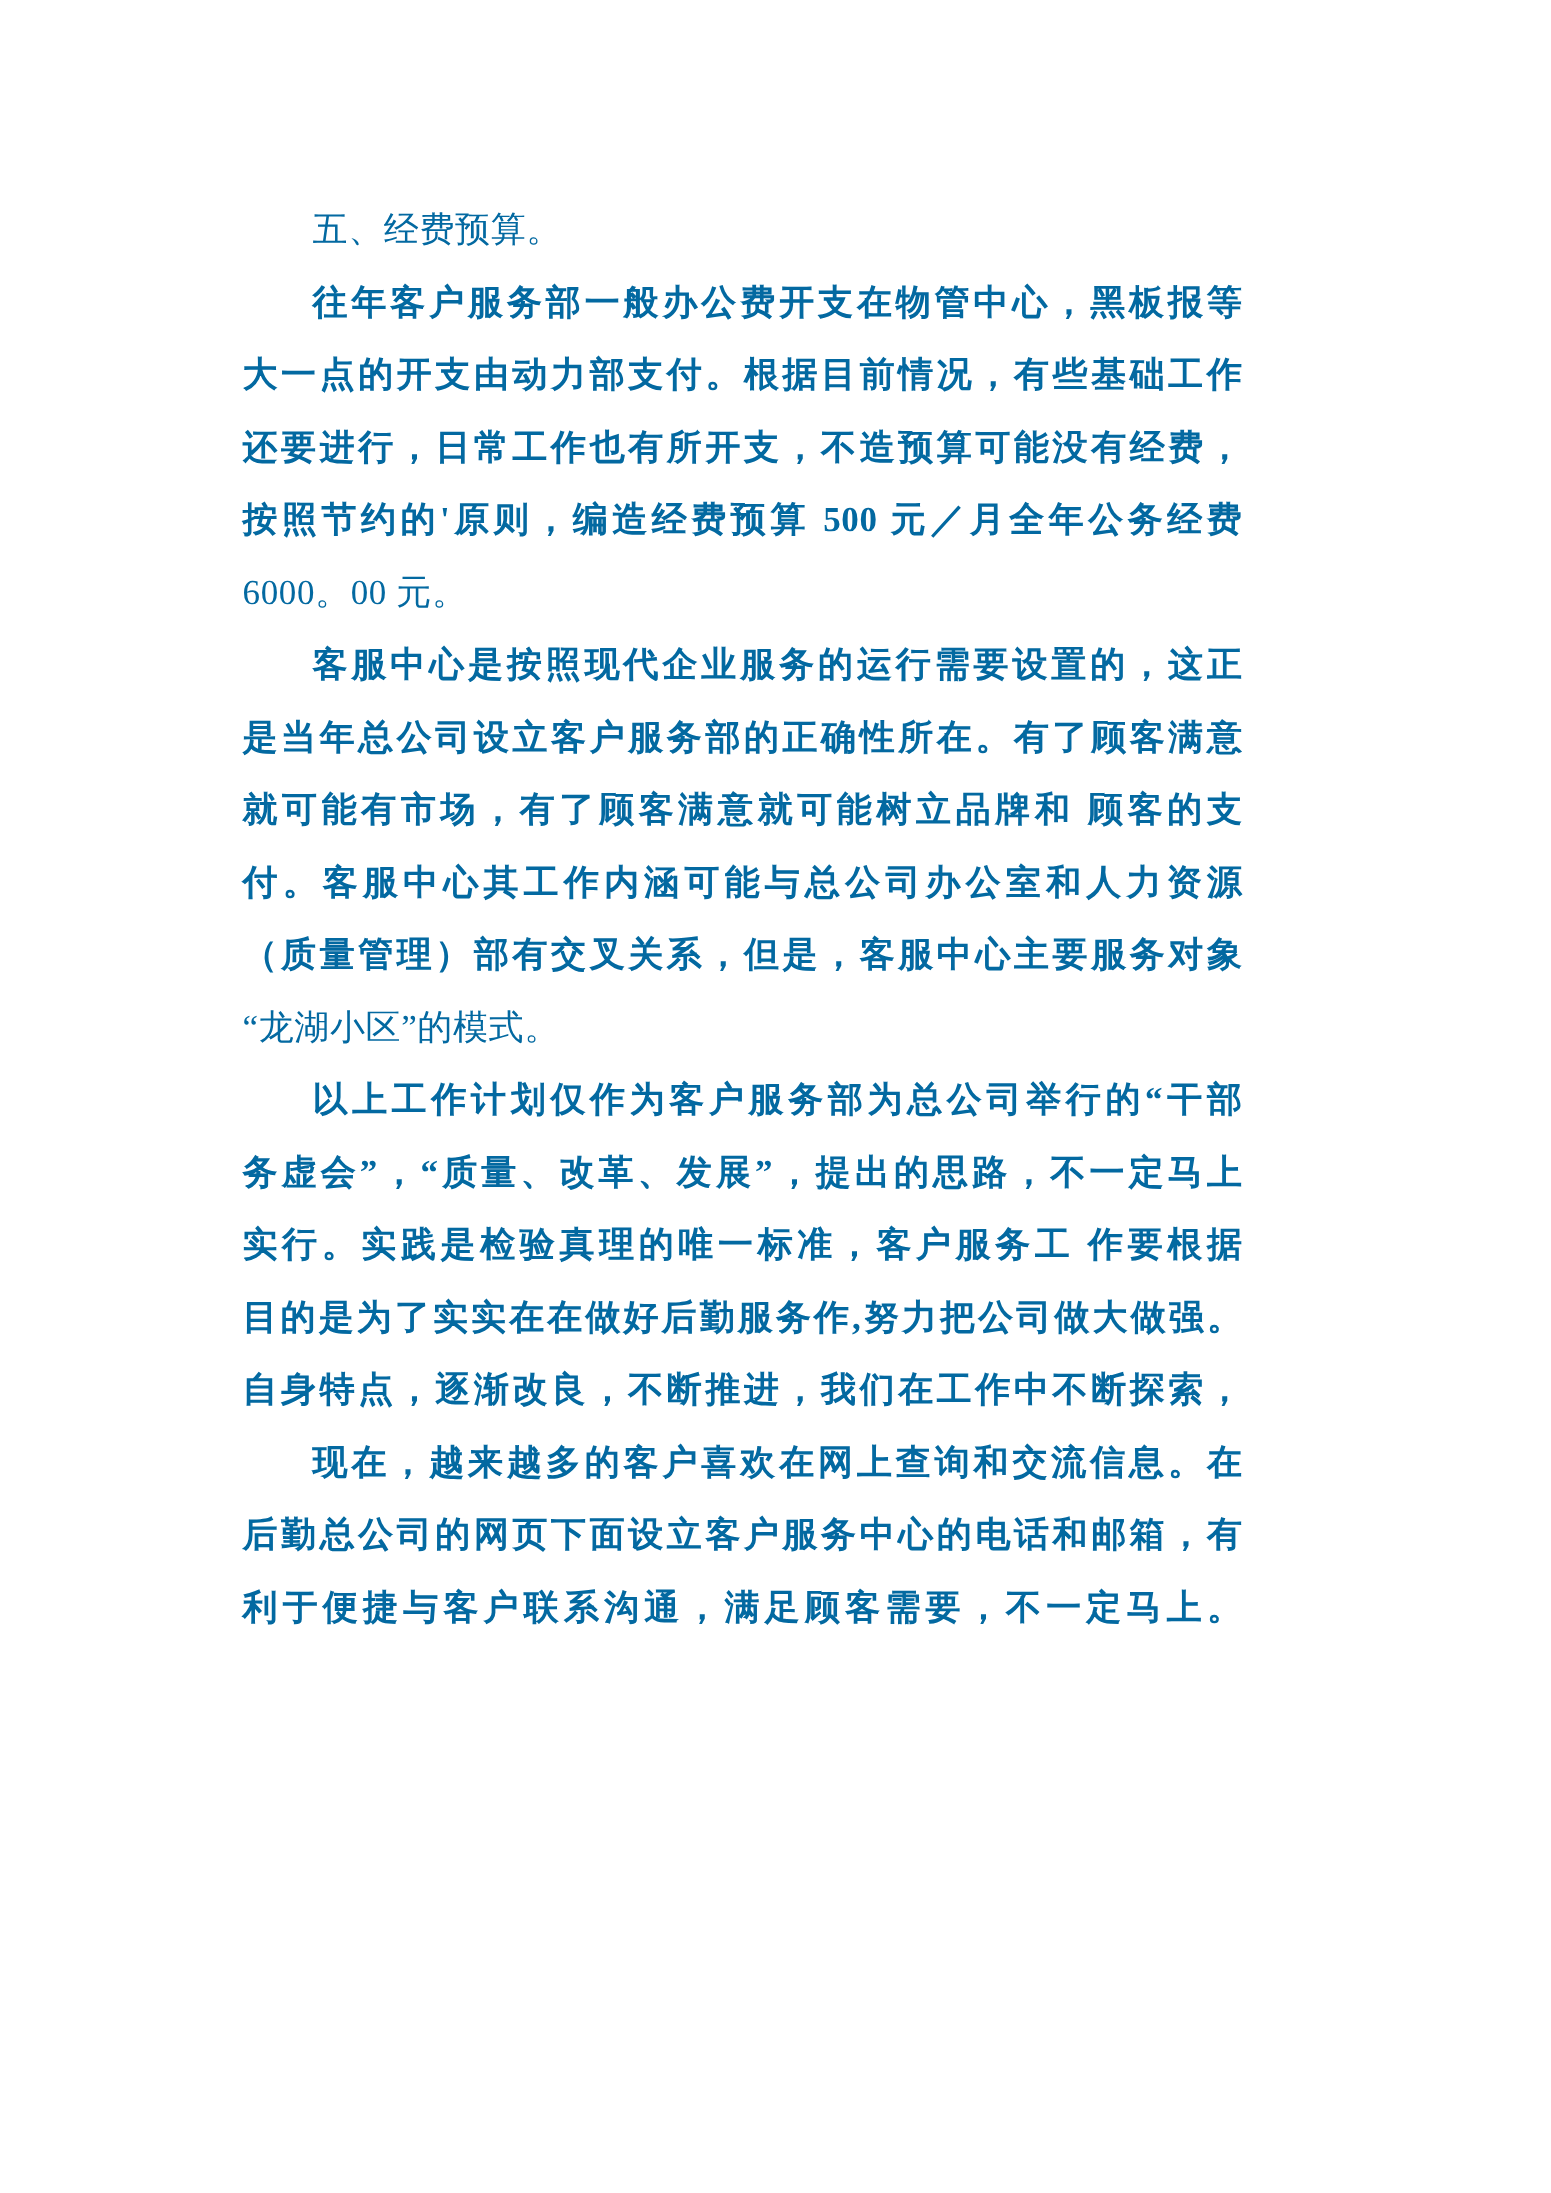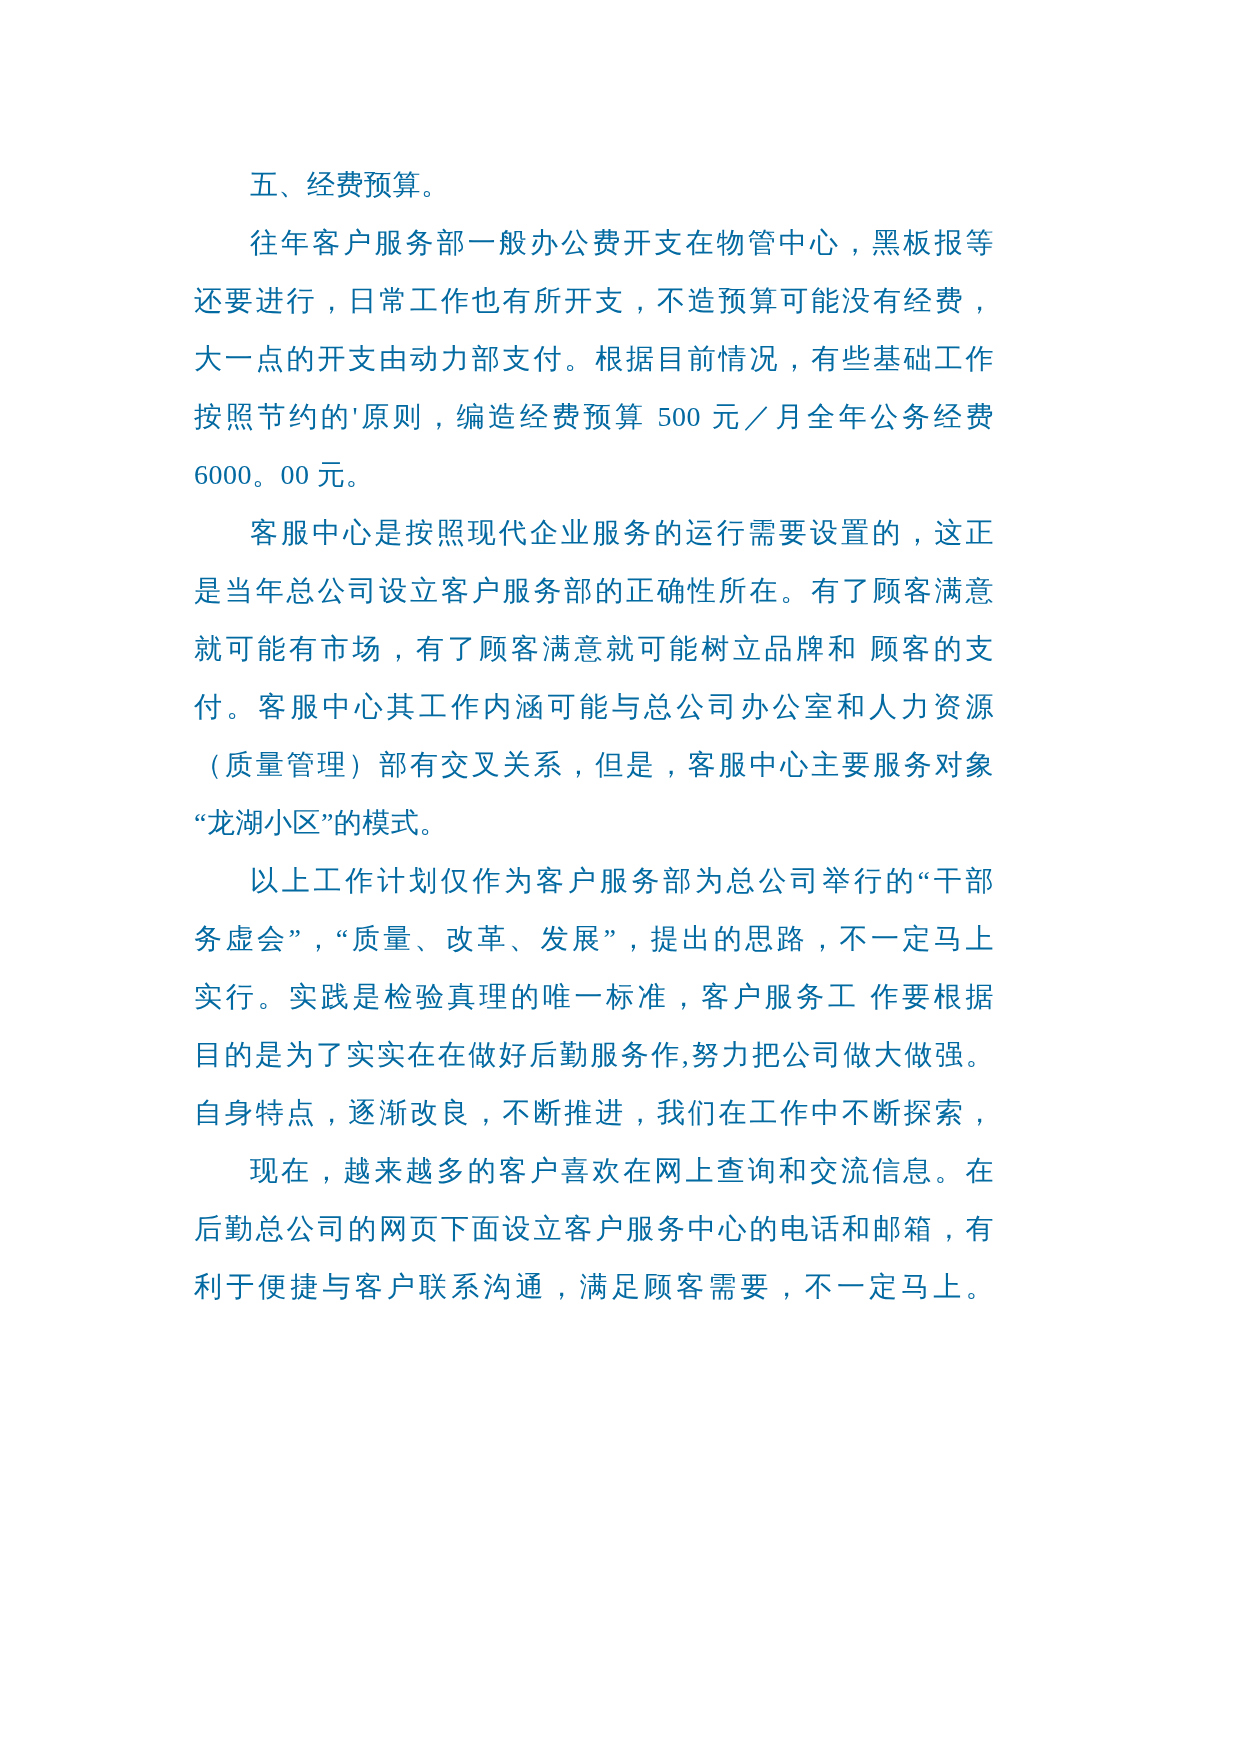--- a/index.html
+++ b/index.html
@@ -31,31 +31,32 @@
     white-space: pre-wrap;
     text-align: left;
     letter-spacing: 0.5px;
   }
   .ln.indent {
     padding-left: 56px;
   }
   .ln.fill {
     text-align: justify;
     text-align-last: justify;
+    font-weight: bold;
   }
 </style>
 </head>
 <body>
 
 <div class="page">
   <div class="doc">
     <div class="ln indent">五、经费预算。</div>
     <div class="ln indent fill">往年客户服务部一般办公费开支在物管中心，黑板报等</div>
+    <div class="ln fill">大一点的开支由动力部支付。根据目前情况，有些基础工作</div>
     <div class="ln fill">还要进行，日常工作也有所开支，不造预算可能没有经费，</div>
-    <div class="ln fill">大一点的开支由动力部支付。根据目前情况，有些基础工作</div>
     <div class="ln fill">按照节约的'原则，编造经费预算 500 元／月全年公务经费</div>
     <div class="ln">6000。00 元。</div>
     <div class="ln indent fill">客服中心是按照现代企业服务的运行需要设置的，这正</div>
     <div class="ln fill">是当年总公司设立客户服务部的正确性所在。有了顾客满意</div>
     <div class="ln fill">就可能有市场，有了顾客满意就可能树立品牌和 顾客的支</div>
     <div class="ln fill">付。客服中心其工作内涵可能与总公司办公室和人力资源</div>
     <div class="ln fill">（质量管理）部有交叉关系，但是，客服中心主要服务对象</div>
     <div class="ln">“龙湖小区”的模式。</div>
     <div class="ln indent fill">以上工作计划仅作为客户服务部为总公司举行的“干部</div>
     <div class="ln fill">务虚会”，“质量、改革、发展”，提出的思路，不一定马上</div>

